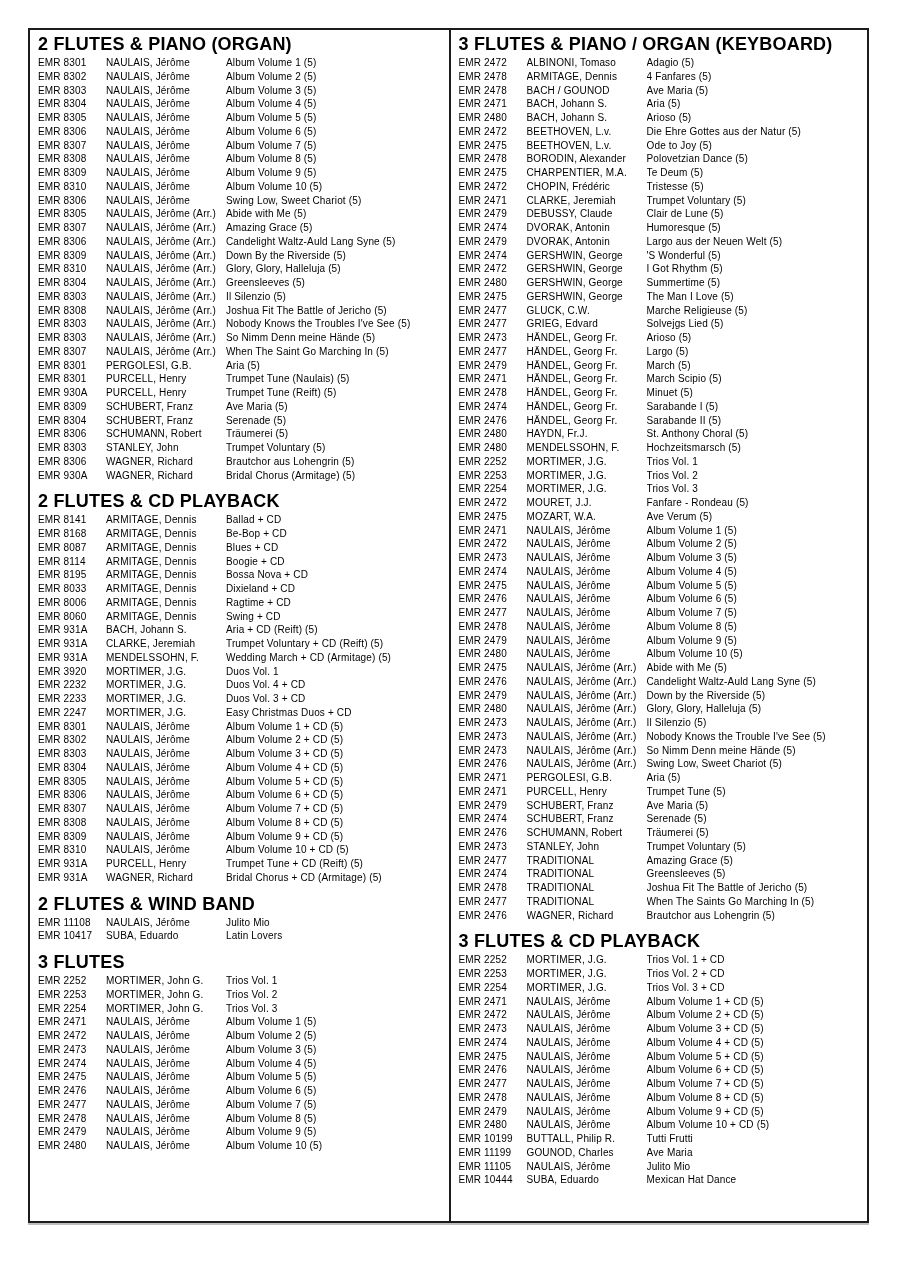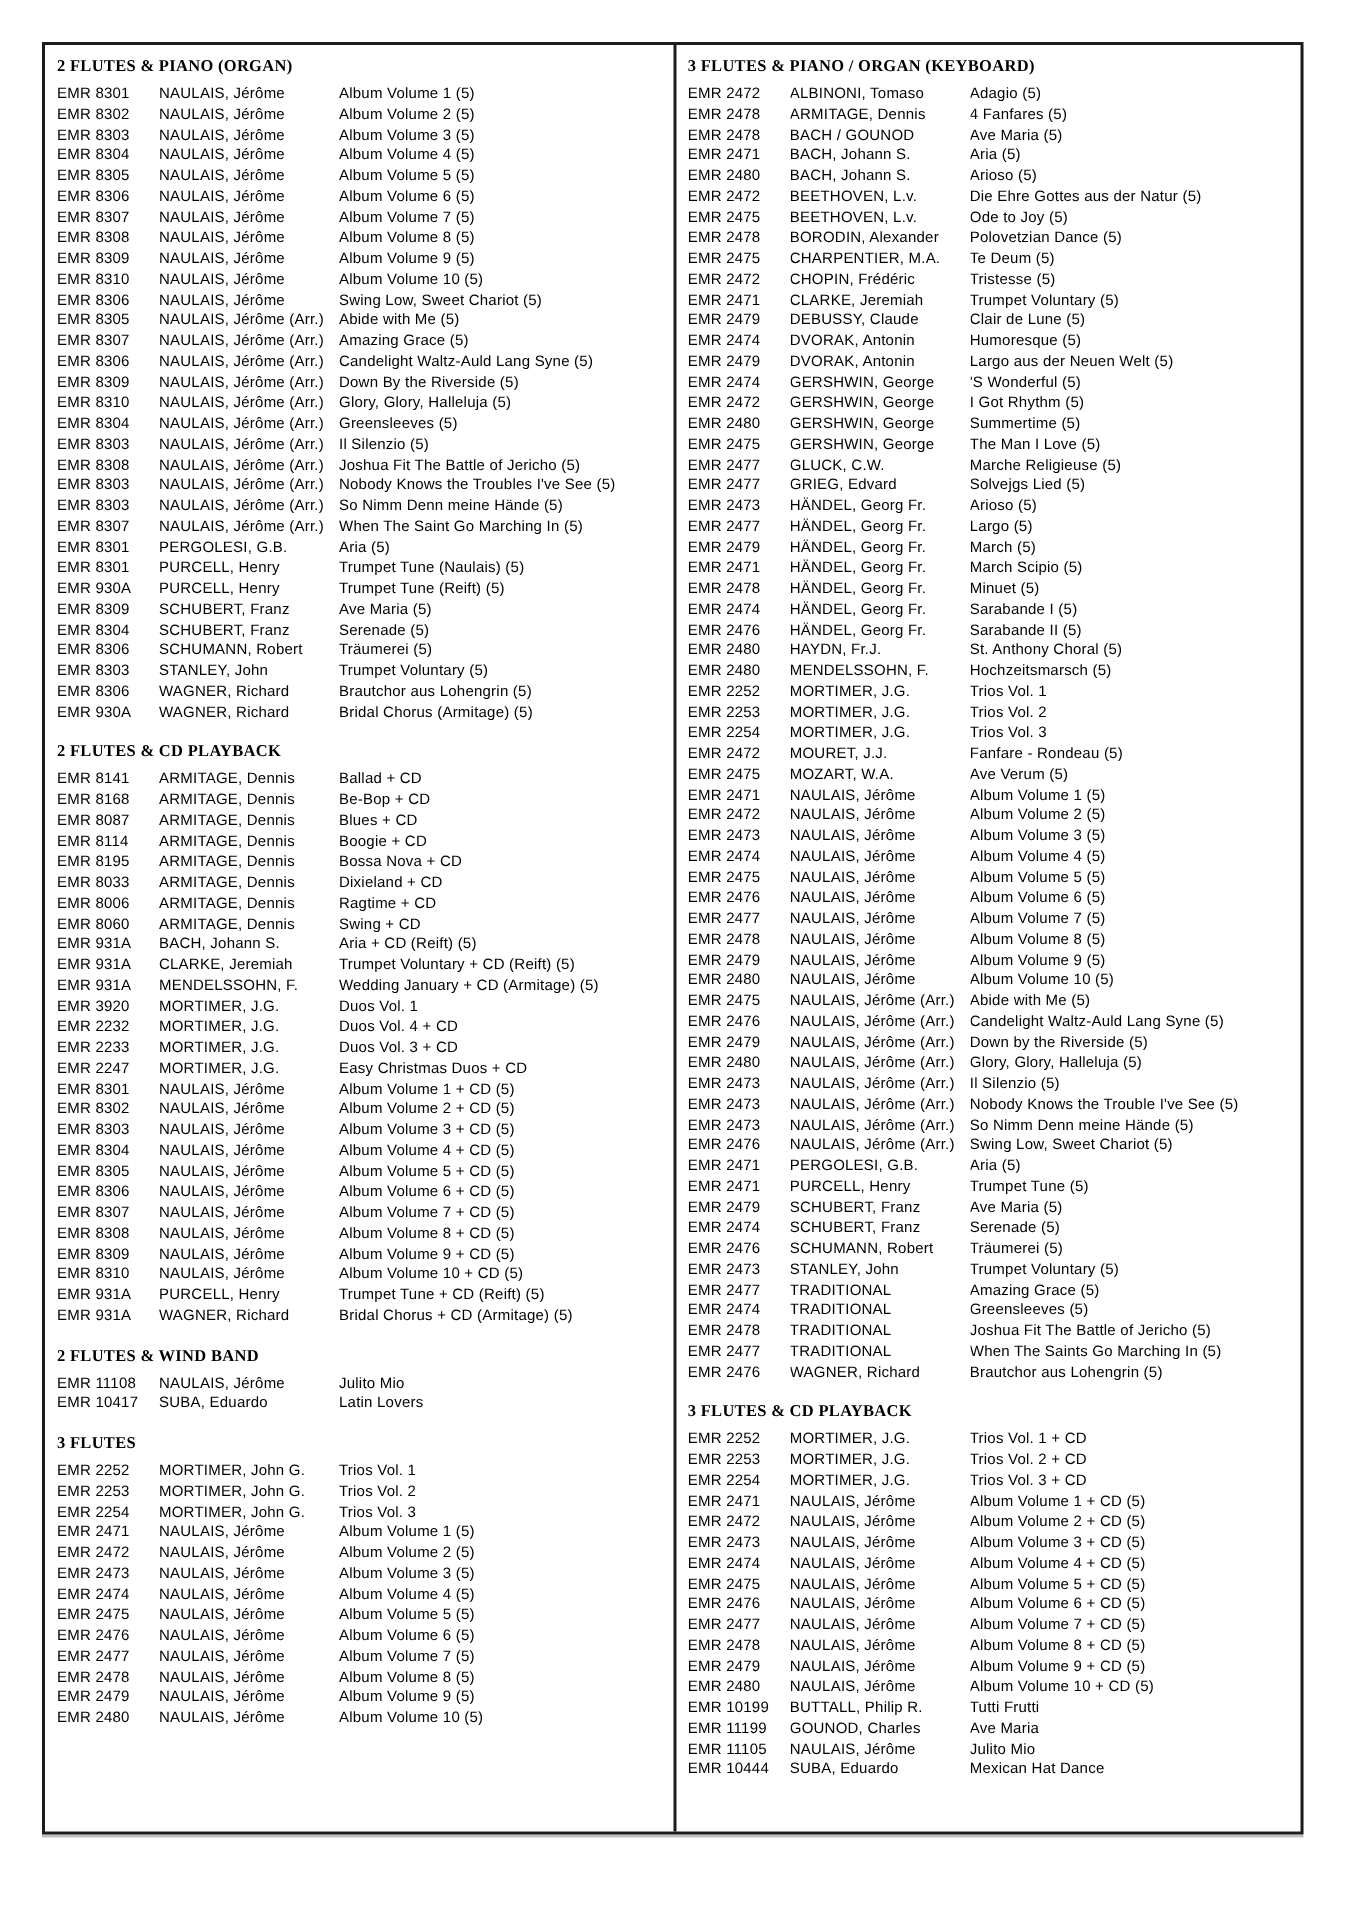--- a/index.html
+++ b/index.html
@@ -27,26 +27,25 @@
   .col {
     flex: 1 1 50%;
     padding: 5px 8px 4px 8px;
     box-sizing: border-box;
     overflow: hidden;
   }
   .col.right { border-left: 2px solid #1c1c1c; }
   .section { margin: 0; }
   .section-title {
     font-weight: bold;
-    font-size: 11px;
+    font-size: 18px;
     line-height: 14px;
     letter-spacing: 0.2px;
     margin: 12px 0 5px 0;
     white-space: nowrap;
-    font-family: Liberation Serif, serif;
   }
   .section:first-child .section-title { margin-top: 2px; }
   .row {
     display: grid;
     grid-template-columns: 68px 120px 1fr;
     font-size: 10px;
     line-height: 13.75px;
     letter-spacing: 0.15px;
     white-space: nowrap;
   }
@@ -263,21 +262,21 @@
           <span>Aria + CD (Reift) (5)</span>
         </div>
         <div class="row">
           <span>EMR 931A</span>
           <span>CLARKE, Jeremiah</span>
           <span>Trumpet Voluntary + CD (Reift) (5)</span>
         </div>
         <div class="row">
           <span>EMR 931A</span>
           <span>MENDELSSOHN, F.</span>
-          <span>Wedding January + CD (Armitage) (5)</span>
+          <span>Wedding March + CD (Armitage) (5)</span>
         </div>
         <div class="row">
           <span>EMR 3920</span>
           <span>MORTIMER, J.G.</span>
           <span>Duos Vol. 1</span>
         </div>
         <div class="row">
           <span>EMR 2232</span>
           <span>MORTIMER, J.G.</span>
           <span>Duos Vol. 4 + CD</span>

